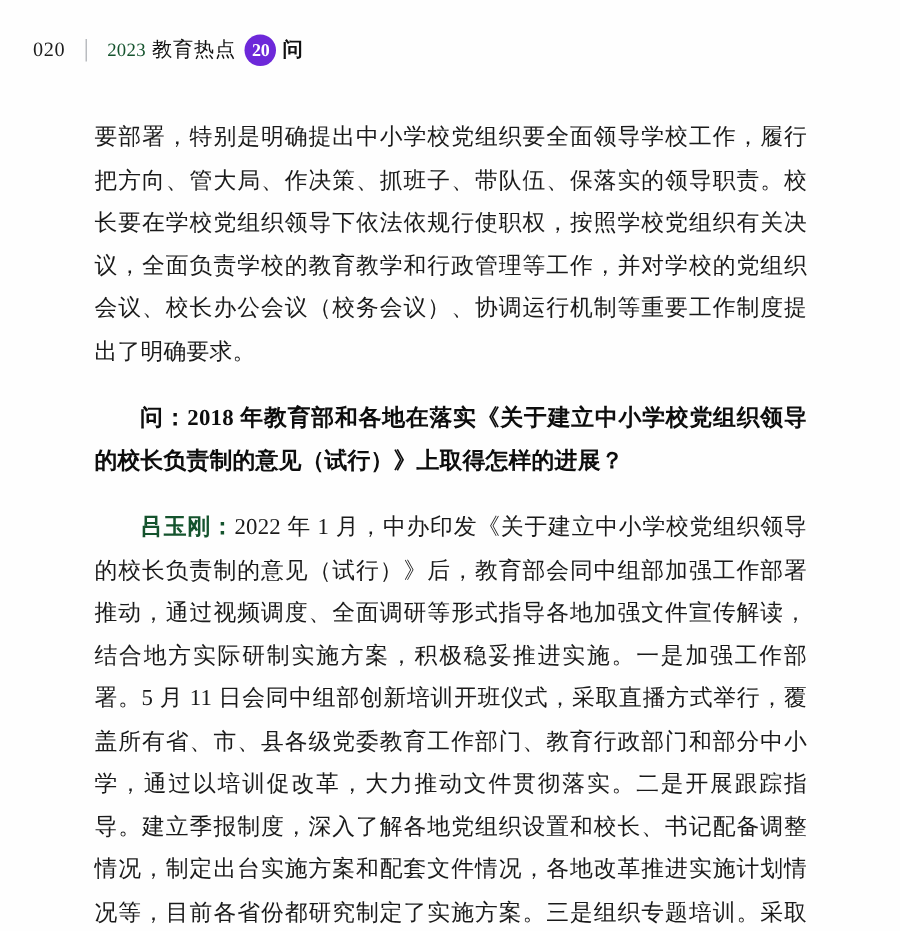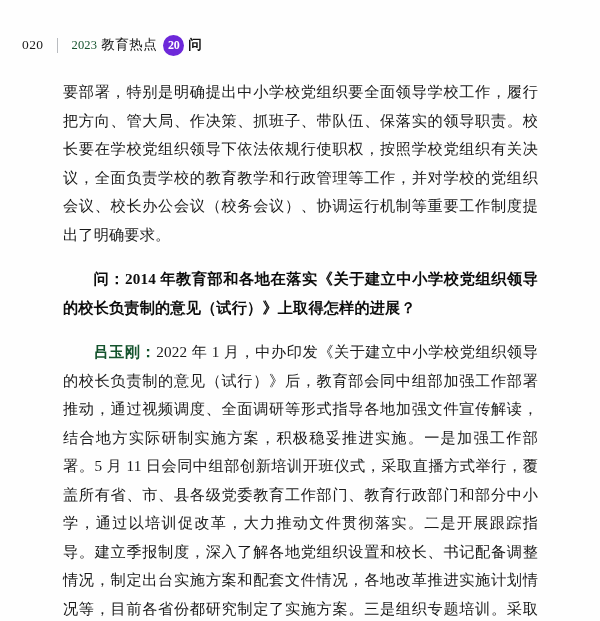--- a/index.html
+++ b/index.html
@@ -22,21 +22,21 @@
     width: 600px;
     height: 621px;
     background: #fefefe;
     box-sizing: border-box;
   }
 
   
   .running-head {
     position: absolute;
     left: 22px;
-    top: 32px;
+    top: 20px;
     display: flex;
     align-items: center;
     height: 26px;
     white-space: nowrap;
   }
   .folio {
     font-family: "Liberation Serif", "DejaVu Serif", serif;
     font-size: 13.5px;
     letter-spacing: 0.4px;
     color: #1d1d1d;
@@ -124,19 +124,19 @@
     <span class="head-year">2023</span>
     <span class="head-title">教育热点</span>
     <span class="head-badge">20</span>
     <span class="head-suffix">问</span>
   </div>
 
   <div class="body-block">
 
     <p class="para">要部署，特别是明确提出中小学校党组织要全面领导学校工作，履行把方向、管大局、作决策、抓班子、带队伍、保落实的领导职责。校长要在学校党组织领导下依法依规行使职权，按照学校党组织有关决议，全面负责学校的教育教学和行政管理等工作，并对学校的党组织会议、校长办公会议（校务会议）、协调运行机制等重要工作制度提出了明确要求。</p>
 
-    <p class="para indent question">问：2014 年教育部和各地在落实《关于建立中小学校党组织领导的校长负责制的意见（试行）》上取得怎样的进展？</p>
+    <p class="para indent question">问：2018 年教育部和各地在落实《关于建立中小学校党组织领导的校长负责制的意见（试行）》上取得怎样的进展？</p>
 
     <p class="para indent"><span class="lead-name">吕玉刚</span><span class="lead-name">：</span><span>2022 年 1 月，中办印发《关于建立中小学校党组织领导的校长负责制的意见（试行）》后，教育部会同中组部加强工作部署推动，通过视频调度、全面调研等形式指导各地加强文件宣传解读，结合地方实际研制实施方案，积极稳妥推进实施。一是加强工作部署。5 月 11 日会同中组部创新培训开班仪式，采取直播方式举行，覆盖所有省、市、县各级党委教育工作部门、教育行政部门和部分中小学，通过以培训促改革，大力推动文件贯彻落实。二是开展跟踪指导。建立季报制度，深入了解各地党组织设置和校长、书记配备调整情况，制定出台实施方案和配套文件情况，各地改革推进实施计划情况等，目前各省份都研究制定了实施方案。三是组织专题培训。采取线上线下相结合方式，举办第六期全国中小学校党组织书记网络培训示范班，将贯彻落实中小学领导体制改革作为重要培训内容，培训学员 6 万人，进一步提升中小学党组</span></p>
 
   </div>
 
 </div>
 
 </body></html>

